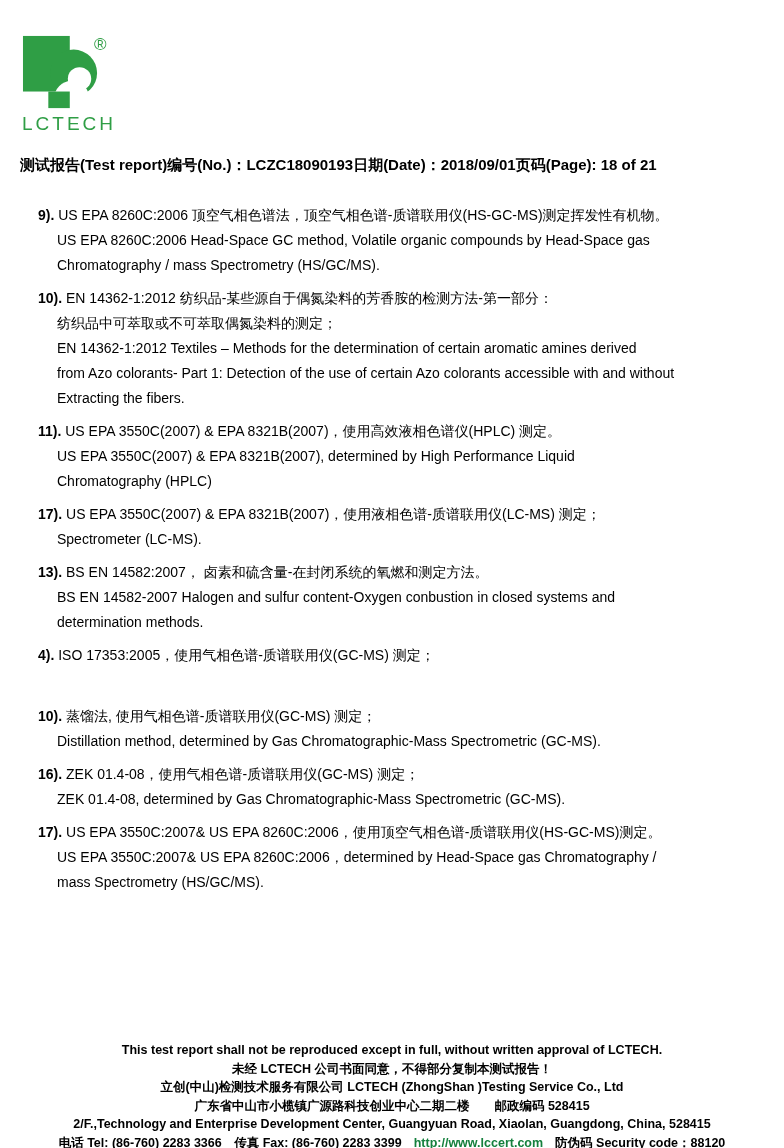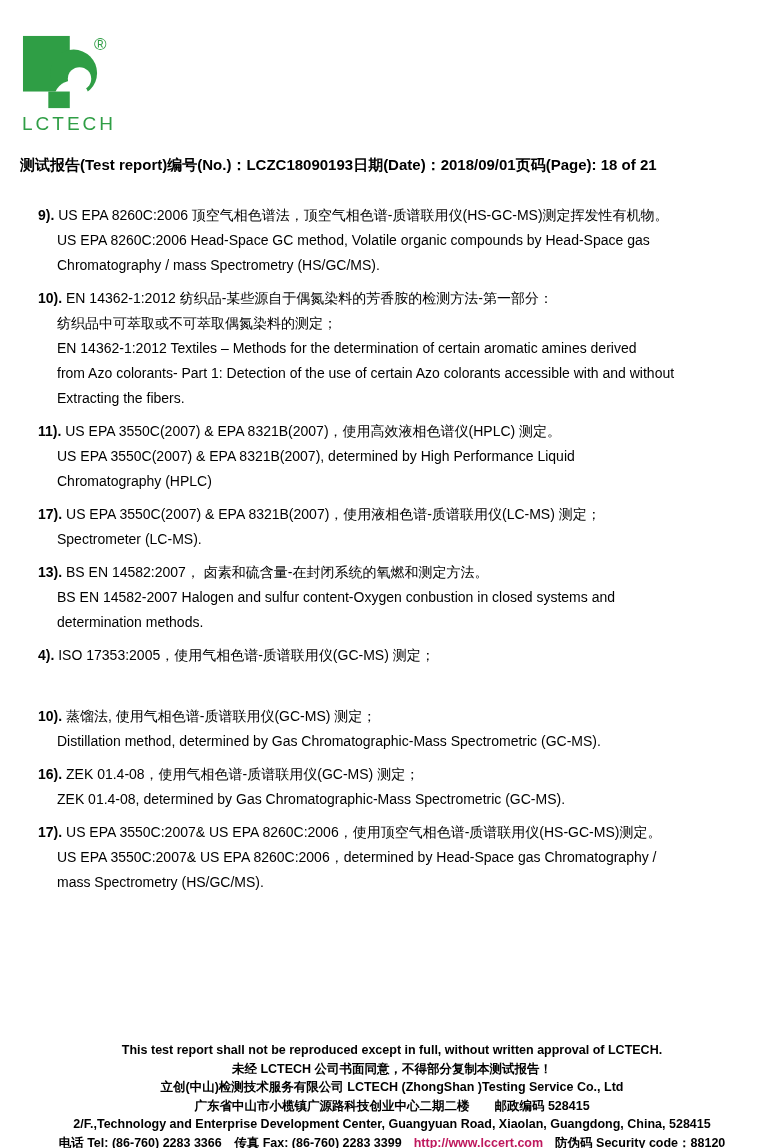--- a/index.html
+++ b/index.html
@@ -35,21 +35,21 @@
   .item:first-child{margin-top:16px;}
   .item.extra-gap{margin-top:36px;}
   .line{white-space:nowrap;}
   .line.first{text-indent:-19px;}
   .item-num{font-weight:700;}
   
   .footer{
     position:absolute;left:0;right:0;top:1041px;
     text-align:center;font-size:12.5px;font-weight:700;line-height:18.5px;
   }
-  .footer a{color:#be185d;text-decoration:underline;margin:0 12px;}
+  .footer a{color:#15803d;text-decoration:underline;margin:0 12px;}
 </style>
 </head>
 <body>
 
 <div class="page">
 
   <div class="logo">
     <svg class="logo-mark" width="78" height="78" viewBox="0 0 78 80" xmlns="http://www.w3.org/2000/svg">
       <rect x="0" y="2" width="48" height="57" fill="#2f9e45"></rect>
       <circle cx="52" cy="40" r="24" fill="#2f9e45"></circle>

